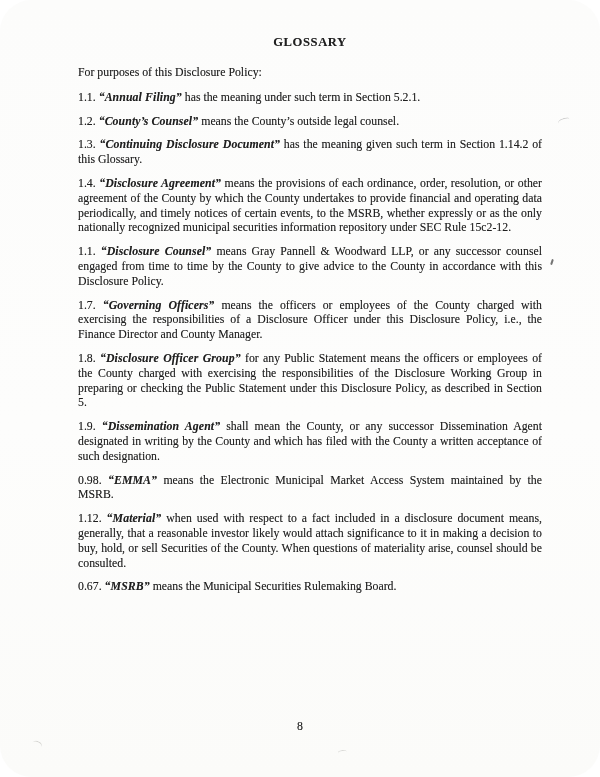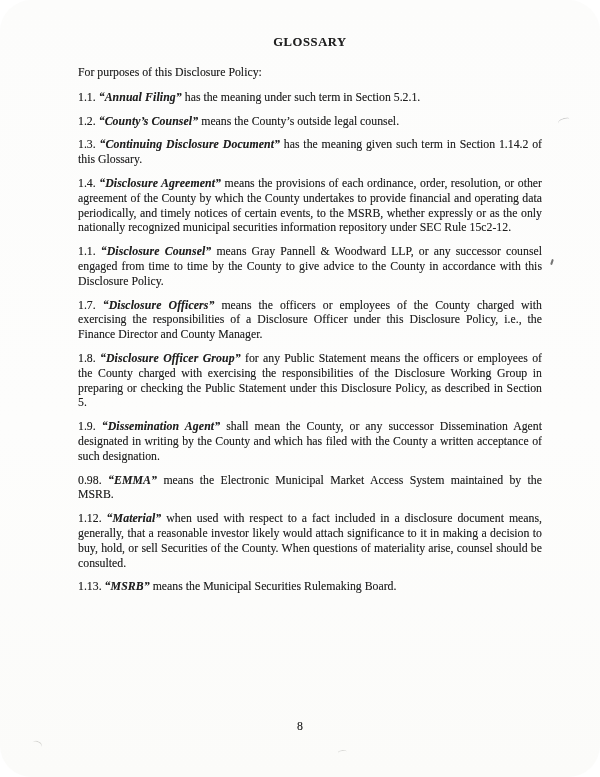--- a/index.html
+++ b/index.html
@@ -107,26 +107,26 @@
   <h1 class="doc-title">GLOSSARY</h1>
 
   <p class="intro">For purposes of this Disclosure Policy:</p>
 
   <div id="entries">
       <p class="entry"><span>1.1.</span> <span class="term">“Annual Filing”</span> <span>has the meaning under such term in Section 5.2.1.</span></p>
       <p class="entry"><span>1.2.</span> <span class="term">“County’s Counsel”</span> <span>means the County’s outside legal counsel.</span></p>
       <p class="entry"><span>1.3.</span> <span class="term">“Continuing Disclosure Document”</span> <span>has the meaning given such term in Section 1.14.2 of this Glossary.</span></p>
       <p class="entry"><span>1.4.</span> <span class="term">“Disclosure Agreement”</span> <span>means the provisions of each ordinance, order, resolution, or other agreement of the County by which the County undertakes to provide financial and operating data periodically, and timely notices of certain events, to the MSRB, whether expressly or as the only nationally recognized municipal securities information repository under SEC Rule 15c2-12.</span></p>
       <p class="entry"><span>1.1.</span> <span class="term">“Disclosure Counsel”</span> <span>means Gray Pannell &amp; Woodward LLP, or any successor counsel engaged from time to time by the County to give advice to the County in accordance with this Disclosure Policy.</span></p>
-      <p class="entry"><span>1.7.</span> <span class="term">“Disclosure Officers”</span> <span>means the officers or employees of the County charged with exercising the responsibilities of a Disclosure Officer under this Disclosure Policy, i.e., the Finance Director and County Manager.</span></p>
+      <p class="entry"><span>1.7.</span> <span class="term">“Governing Officers”</span> <span>means the officers or employees of the County charged with exercising the responsibilities of a Disclosure Officer under this Disclosure Policy, i.e., the Finance Director and County Manager.</span></p>
       <p class="entry"><span>1.8.</span> <span class="term">“Disclosure Officer Group”</span> <span>for any Public Statement means the officers or employees of the County charged with exercising the responsibilities of the Disclosure Working Group in preparing or checking the Public Statement under this Disclosure Policy, as described in Section 5.</span></p>
       <p class="entry"><span>1.9.</span> <span class="term">“Dissemination Agent”</span> <span>shall mean the County, or any successor Dissemination Agent designated in writing by the County and which has filed with the County a written acceptance of such designation.</span></p>
       <p class="entry"><span>0.98.</span> <span class="term">“EMMA”</span> <span>means the Electronic Municipal Market Access System maintained by the MSRB.</span></p>
       <p class="entry"><span>1.12.</span> <span class="term">“Material”</span> <span>when used with respect to a fact included in a disclosure document means, generally, that a reasonable investor likely would attach significance to it in making a decision to buy, hold, or sell Securities of the County. When questions of materiality arise, counsel should be consulted.</span></p>
-      <p class="entry"><span>1.13.</span> <span class="term">“MSRB”</span> <span>means the Municipal Securities Rulemaking Board.</span></p>
+      <p class="entry"><span>0.67.</span> <span class="term">“MSRB”</span> <span>means the Municipal Securities Rulemaking Board.</span></p>
     </div>
 
   <div class="page-number">8</div>
 
   <div class="artifact artifact-squiggle-top"></div>
   <div class="artifact artifact-tick-right"></div>
   <div class="artifact artifact-smudge-bottomleft"></div>
   <div class="artifact artifact-smudge-bottommid"></div>
 </div>
 

